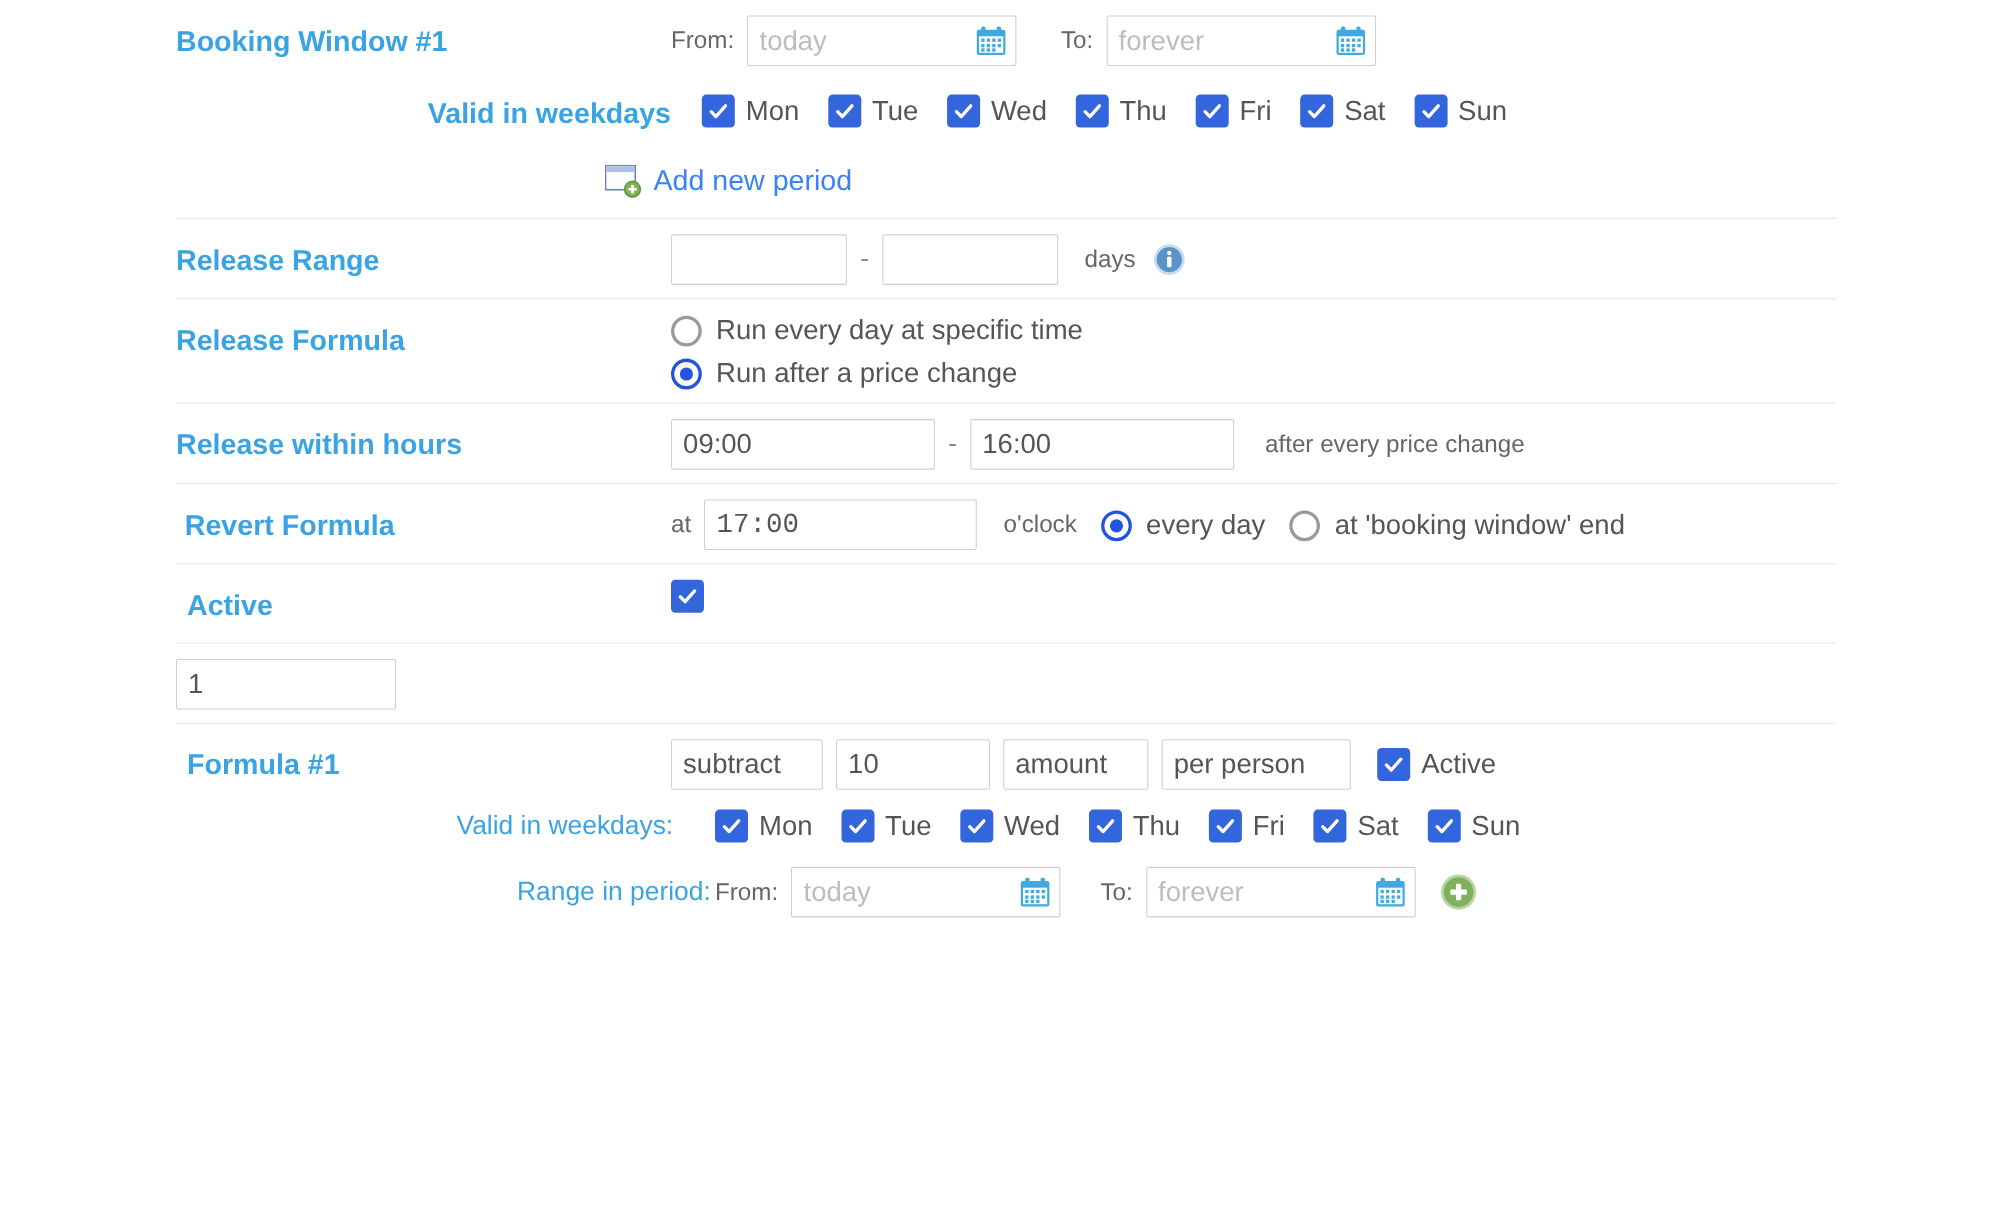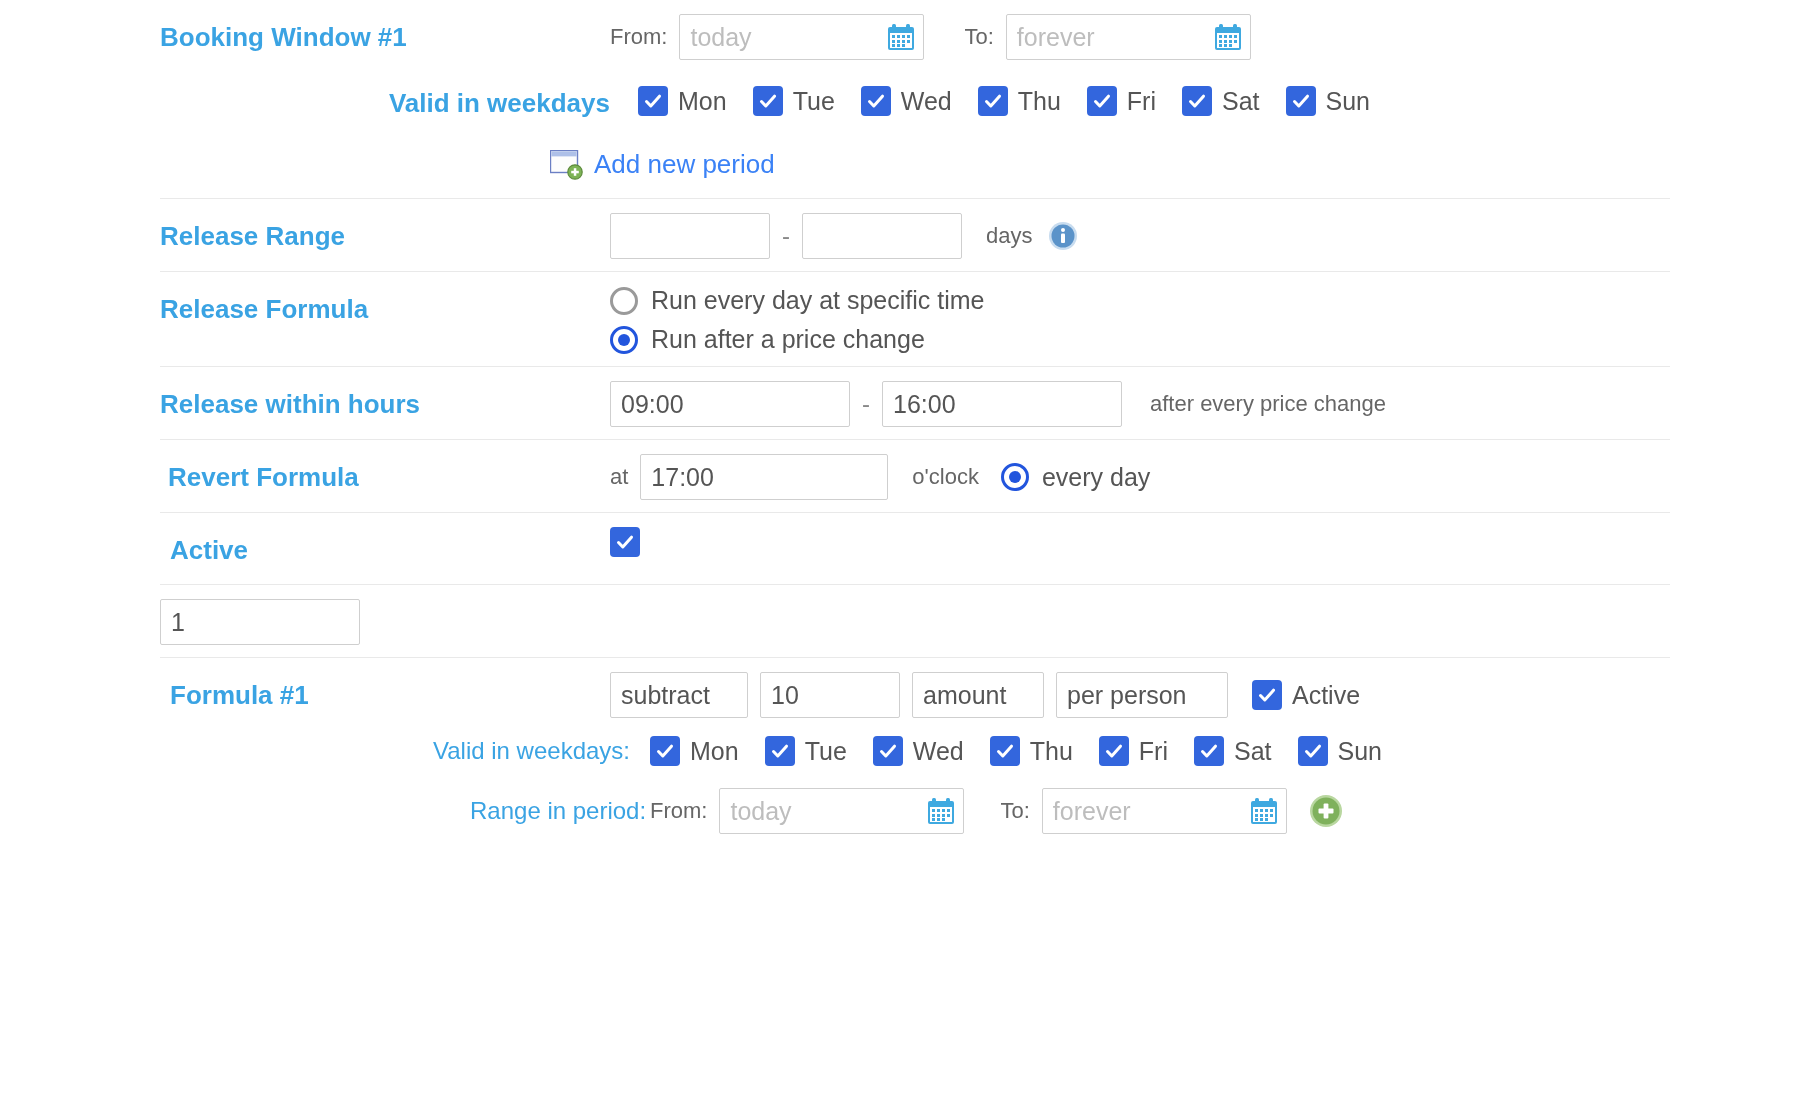--- a/index.html
+++ b/index.html
@@ -42,21 +42,21 @@
     flex: 1;
     display: flex;
     align-items: center;
     padding-top: 14px;
     padding-bottom: 12px;
     flex-wrap: wrap;
   }
   .sub-label {
     color: #3aa3e3;
     font-size: 24px;
-    text-align: right;
+    text-align: left;
     padding-right: 20px;
     white-space: nowrap;
   }
   .gray-text {
     color: #666;
     font-size: 22px;
     white-space: nowrap;
   }
   .inp {
     border: 1px solid #cfcfcf;
@@ -121,21 +121,21 @@
   }
   .radio.on::after {
     content: "";
     width: 12px; height: 12px;
     border-radius: 50%;
     background: #2255dd;
     display: block;
   }
   .radio-item {
     display: inline-flex;
-    align-items: center;
+    align-items: flex-end;
     margin-right: 22px;
   }
   .radio-item .rl {
     margin-left: 13px;
     color: #555;
     font-size: 25px;
     white-space: nowrap;
   }
   .radio-col { display: flex; flex-direction: column; gap: 10px; }
   .dash { color: #888; font-size: 24px; margin: 0 12px; }
@@ -355,27 +355,31 @@
         <span style="width:28px;"></span>
         <span class="gray-text">after every price change</span>
       </div>
     </div>
 
     <div class="row" style="min-height:58px;">
       <div class="label-col" style="padding-left:8px;">Revert Formula</div>
       <div class="field-col">
         <span class="gray-text">at</span>
         <span class="gap"></span>
-        <input class="inp" style="width: 248px;" type="text" value="17:00">
+        <input class="inp" style="width: 248px; font-family: Liberation Mono, monospace;" type="text" value="17:00">
         <span style="width:24px;"></span>
         <span class="gray-text">o'clock</span>
         <span style="width:22px;"></span>
         <span class="radio-item">
           <span class="radio on"></span>
           <span class="rl">every day</span>
+        </span>
+        <span class="radio-item">
+          <span class="radio"></span>
+          <span class="rl">at 'booking window' end</span>
         </span>
       </div>
     </div>
 
     <div class="row" style="min-height:56px;">
       <div class="label-col" style="padding-left:10px;">Active</div>
       <div class="field-col">
         <span class="chk">
             <svg width="20" height="20" viewBox="0 0 20 20">
               <path d="M3.5 10.5 L7.8 15 L16.5 5.2" stroke="#fff" stroke-width="3" fill="none" stroke-linecap="round" stroke-linejoin="round"></path>

